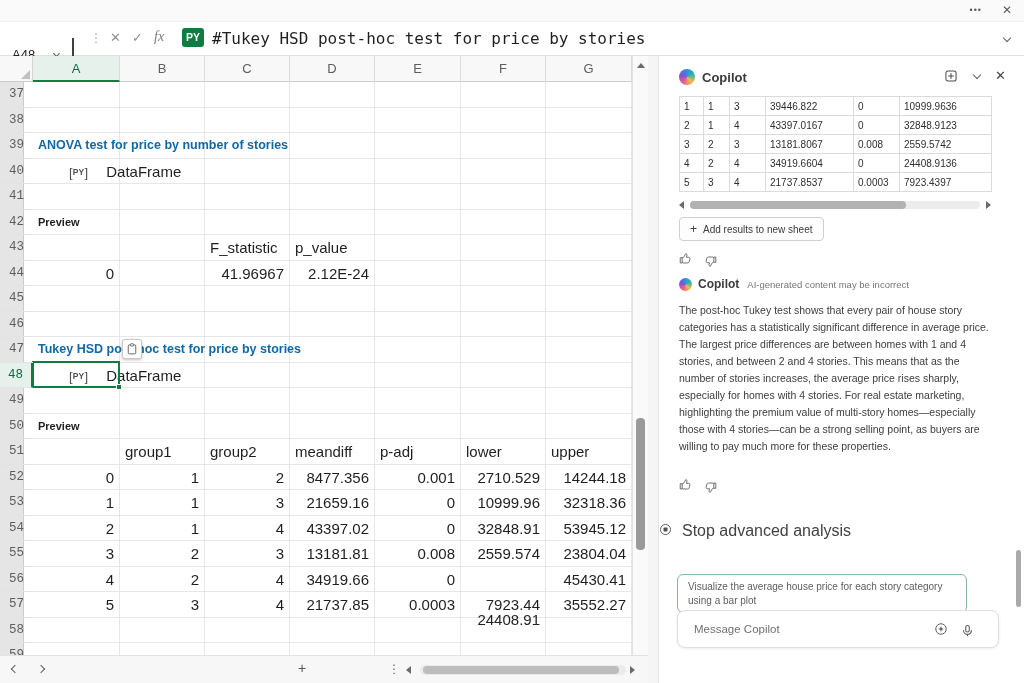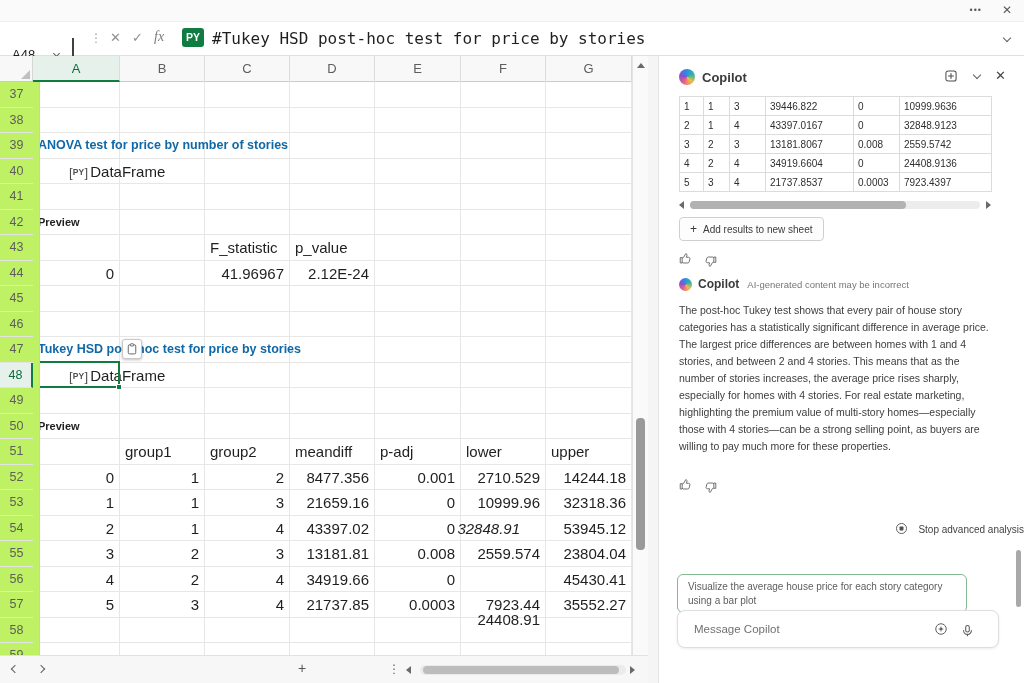--- a/index.html
+++ b/index.html
@@ -36,23 +36,23 @@
   .corner::after { content:""; position:absolute; right:2px; bottom:2px; width:0; height:0; border-style:solid; border-width:0 0 9px 9px; border-color:transparent transparent #C0C0C0 transparent; }
   .colhead { position:absolute; top:0; height:26px; line-height:25px; text-align:center; font-size:13px; color:#5E5E5E; border-right:1px solid #DCDCDC; }
   .colhead.sel { background:#E7F1EB; color:#0E6B3E; border-bottom:2px solid #107C41; }
   .grid-area { position:absolute; left:0; top:26px; width:632px; height:573px;
     background:repeating-linear-gradient(to bottom, #FFF 0px, #FFF 24.5px, #E7E7E7 24.5px, #E7E7E7 25.5px); }
   .vline { position:absolute; top:0; bottom:0; width:1px; background:#E7E7E7; }
   .cell { position:absolute; height:25.5px; line-height:25.5px; font-size:15px; color:#1F1F1F; white-space:nowrap; z-index:2; }
   .cell.num { text-align:right; }
   .cell.heading { font-size:12.5px; font-weight:700; color:#1168A7; }
   .cell.preview { font-size:11px; font-weight:700; color:#1F1F1F; }
-  .pymark { font-size:13px; color:#4F4F4F; margin-right:2px;padding-left:31px; }
+  .pymark { font-size:13px; color:#4F4F4F; margin-right:18px;padding-left:31px; }
   .pyglyph { font-size:8.5px; font-weight:700; color:#4F4F4F; position:relative; top:-2px; letter-spacing:0.3px; }
-  .row-headers { position:absolute; left:0; top:26px; width:40px; height:573px; background:#bef264; border-right:1px solid #CBCBCB; z-index:5; }
+  .row-headers { position:absolute; left:0; top:26px; width:24px; height:573px; background:#e5e5e5; border-right:1px solid #CBCBCB; z-index:5;font-family:Liberation Mono, monospace; }
   .rowhead { position:absolute; left:0; width:33px; height:25.5px; line-height:25.5px; text-align:center; font-size:12.5px; color:#5E5E5E; border-bottom:1px solid #E3E3E3; }
   .rowhead.sel { background:#E7F1EB; color:#0E6B3E; border-right:2px solid #107C41; }
   .selection { position:absolute; left:32px; top:279px; width:88px; height:27px; border:2px solid #107C41; z-index:4; }
   .fillhandle { position:absolute; right:-4px; bottom:-4px; width:6px; height:6px; background:#107C41; border:1px solid #FFF; }
   .paste-icon { position:absolute; left:122px; top:257px; width:20px; height:20px; background:#FFF; border:1px solid #C9C9C9; border-radius:3px;
     box-shadow:0 1px 3px rgba(0,0,0,0.25); z-index:7; display:flex; align-items:center; justify-content:center; }
   .vscroll { position:absolute; left:632px; top:0; width:16px; height:599px; background:#FAFAFA; border-left:1px solid #E3E3E3; z-index:6; }
   .vthumb { position:absolute; left:3px; top:362px; width:9px; height:132px; background:#9A9A9A; border-radius:4px; }
   .tri { width:0; height:0; border-style:solid; display:inline-block; }
   .tri.up { border-width:0 4px 5px 4px; border-color:transparent transparent #6A6A6A transparent; }
@@ -81,21 +81,21 @@
   .thumbs { position:absolute; left:20px; display:flex; gap:12px; }
   .thumbs.t1 { top:195px; }
   .thumbs.t2 { top:421px; }
   .thumb-down { transform:rotate(180deg); }
   .p-attrib { position:absolute; left:20px; top:221px; display:flex; align-items:center; gap:6px; }
   .p-attrib .mini-logo { width:13px; height:13px; border-radius:50%;
     background:conic-gradient(from 210deg, #E8618C, #8A4FD0, #2E8BE6, #30B5A7, #F2BE45, #E8618C); }
   .p-attrib .brand { font-size:12px; font-weight:700; color:#3B3B3B; }
   .p-attrib .disclaimer { font-size:9.5px; color:#767676; margin-left:2px; }
   .p-text { position:absolute; left:20px; top:246px; width:316px; font-size:10.5px; line-height:17px; color:#3D3D3D; }
-  .p-stop { position:absolute; left:0; right:0; top:466px; display:flex; justify-content:flex-end; align-items:center; gap:10px; font-size:10px; color:#424242; cursor:default; }
+  .p-stop { position:absolute; left:0; right:0; top:466px; display:flex; justify-content:flex-start; align-items:center; gap:10px; font-size:16px; color:#424242; cursor:default; }
   .p-suggestion { position:absolute; left:18px; top:518px; width:290px; border:1px solid #86B894; border-radius:6px; padding:5px 10px;
     font-size:10px; line-height:13.5px; color:#5E5E5E; background:#FFF; }
   .p-input { position:absolute; left:18px; top:554px; width:322px; height:38px; border:1px solid #DEDEDE; border-radius:8px; background:#FFF;
     box-shadow:0 1px 3px rgba(0,0,0,0.08); }
   .p-input input { position:absolute; left:14px; top:0; height:100%; width:230px; border:none; outline:none; background:transparent;
     font-size:11.5px; color:#333; font-family:"Liberation Sans", sans-serif; }
   .p-input input::placeholder { color:#707070; }
   .in-sparkle { position:absolute; right:50px; top:11px; }
   .in-mic { position:absolute; right:24px; top:12px; }
   .p-scrollthumb { position:absolute; right:3px; top:494px; width:5px; height:57px; background:#A9A9A9; border-radius:3px; }
@@ -195,21 +195,21 @@
       <div class="cell num" style="top: 408px; left: 205px; width: 79px;">3</div>
       <div class="cell num" style="top: 408px; left: 290px; width: 79px;">21659.16</div>
       <div class="cell num" style="top: 408px; left: 375px; width: 80px;">0</div>
       <div class="cell num" style="top: 408px; left: 461px; width: 79px;">10999.96</div>
       <div class="cell num" style="top: 408px; left: 546px; width: 80px;">32318.36</div>
       <div class="cell num" style="top: 433.5px; left: 33px; width: 81px;">2</div>
       <div class="cell num" style="top: 433.5px; left: 120px; width: 79px;">1</div>
       <div class="cell num" style="top: 433.5px; left: 205px; width: 79px;">4</div>
       <div class="cell num" style="top: 433.5px; left: 290px; width: 79px;">43397.02</div>
       <div class="cell num" style="top: 433.5px; left: 375px; width: 80px;">0</div>
-      <div class="cell num" style="top: 433.5px; left: 441px; width: 79px; font-style: italic;">32848.91</div>
+      <div class="cell num" style="top: 433.5px; left: 461px; width: 79px;">32848.91</div>
       <div class="cell num" style="top: 433.5px; left: 546px; width: 80px;">53945.12</div>
       <div class="cell num" style="top: 459px; left: 33px; width: 81px;">3</div>
       <div class="cell num" style="top: 459px; left: 120px; width: 79px;">2</div>
       <div class="cell num" style="top: 459px; left: 205px; width: 79px;">3</div>
       <div class="cell num" style="top: 459px; left: 290px; width: 79px;">13181.81</div>
       <div class="cell num" style="top: 459px; left: 375px; width: 80px;">0.008</div>
       <div class="cell num" style="top: 459px; left: 461px; width: 79px;">2559.574</div>
       <div class="cell num" style="top: 459px; left: 546px; width: 80px;">23804.04</div>
       <div class="cell num" style="top: 484.5px; left: 33px; width: 81px;">4</div>
       <div class="cell num" style="top: 484.5px; left: 120px; width: 79px;">2</div>

